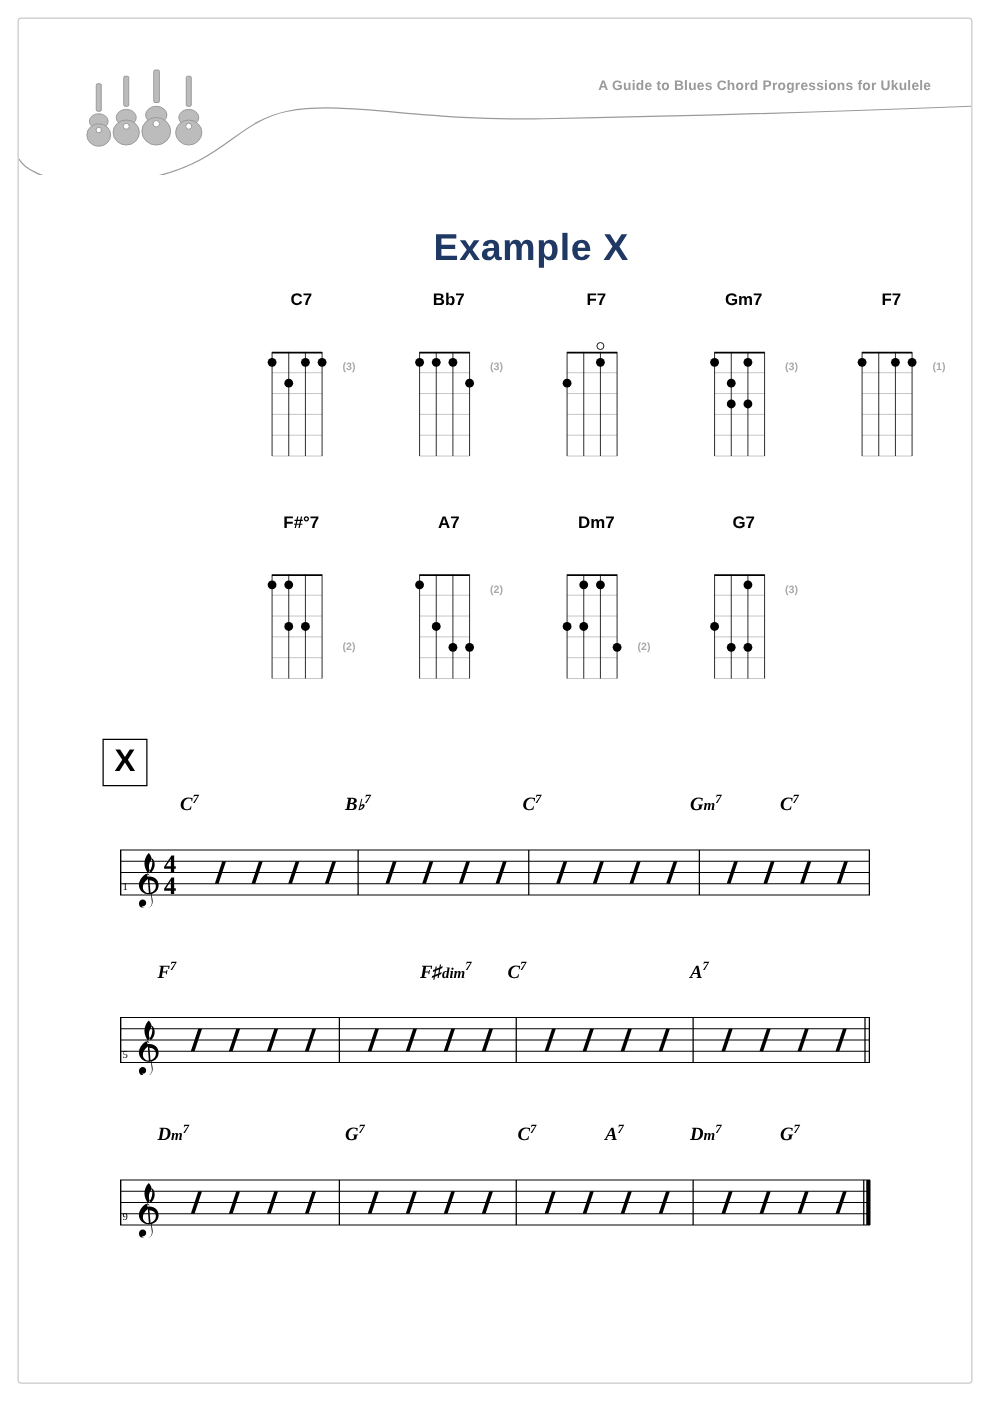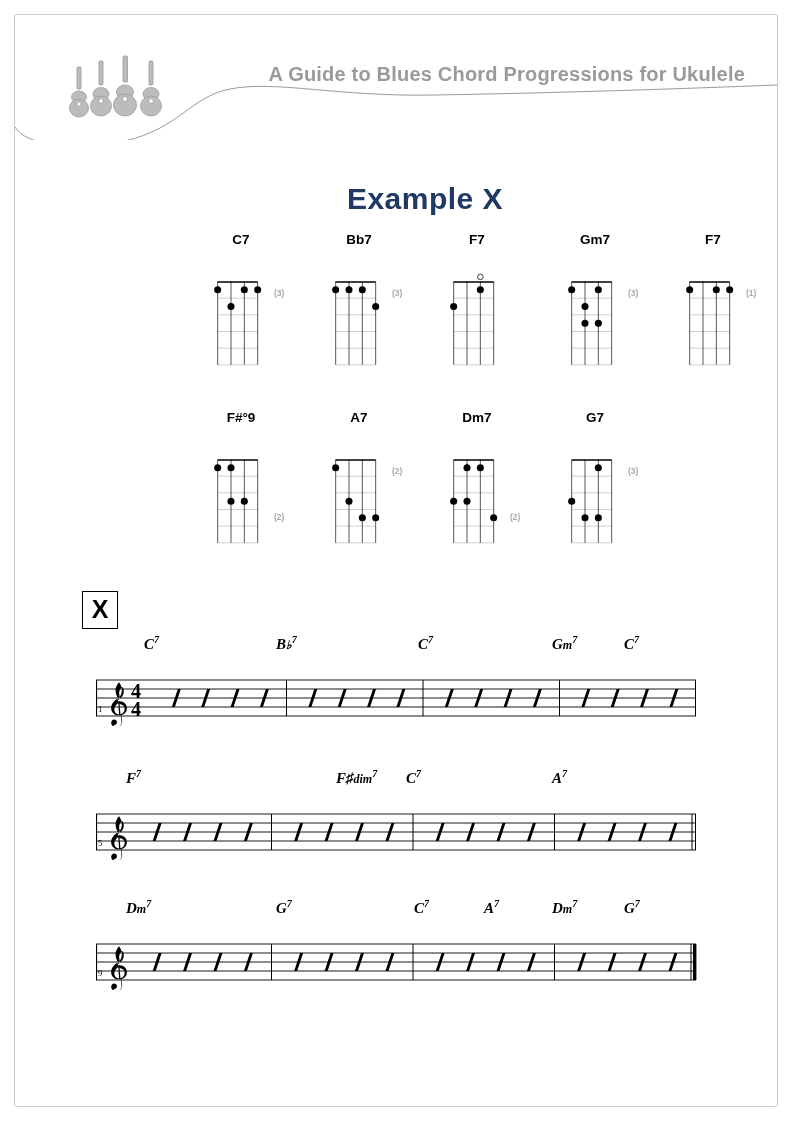--- a/index.html
+++ b/index.html
@@ -36,21 +36,21 @@
   .header {
     position: absolute;
     left: 15px; top: 15px;
     width: 762px;
     height: 125px;
   }
   .header-title {
     position: absolute;
     right: 32px;
     top: 48px;
-    font-size: 20px;
+    font-size: 11px;
     color: #9a9a9a;
     font-family: "Liberation Sans", sans-serif;
     font-weight: bold;
     letter-spacing: 0.2px;
     white-space: nowrap;
   }
   .header-swoosh {
     position: absolute;
     left: 0; top: 0;
     width: 762px;
@@ -342,21 +342,21 @@
             <circle cx="40" cy="12.5" r="5.3" fill="#000"></circle>
             <circle cx="60" cy="12.5" r="5.3" fill="#000"></circle>
           </svg>
           <div class="finger-note" style="left: 92px; top: 32px;">(1)</div>
         </div>
       </div>
     </div>
 
   <div class="chords-row" id="chord-row-2" style="left:182px; top:410px;">
       <div class="chord">
-        <div class="chord-name">F#°9</div>
+        <div class="chord-name">F#°7</div>
         <div class="chord-grid-wrap">
           <svg class="chord-grid" width="90" height="139" viewBox="-10 -14 90 139">
             <line x1="0" y1="0.8" x2="60" y2="0.8" stroke="#000" stroke-width="2.2"></line>
             <line x1="0" y1="25" x2="60" y2="25" stroke="#b9b9b9" stroke-width="1"></line>
             <line x1="0" y1="50" x2="60" y2="50" stroke="#b9b9b9" stroke-width="1"></line>
             <line x1="0" y1="75" x2="60" y2="75" stroke="#b9b9b9" stroke-width="1"></line>
             <line x1="0" y1="100" x2="60" y2="100" stroke="#b9b9b9" stroke-width="1"></line>
             <line x1="0" y1="125" x2="60" y2="125" stroke="#b9b9b9" stroke-width="1"></line>
             <line x1="0" y1="0" x2="0" y2="125" stroke="#000" stroke-width="1"></line>
             <line x1="20" y1="0" x2="20" y2="125" stroke="#000" stroke-width="1"></line>

